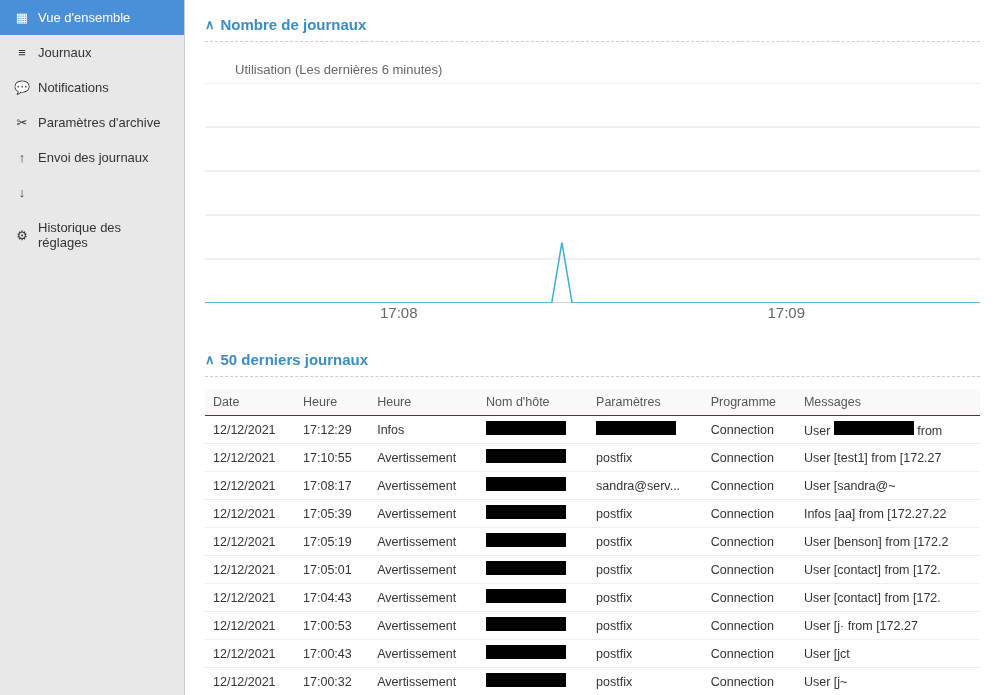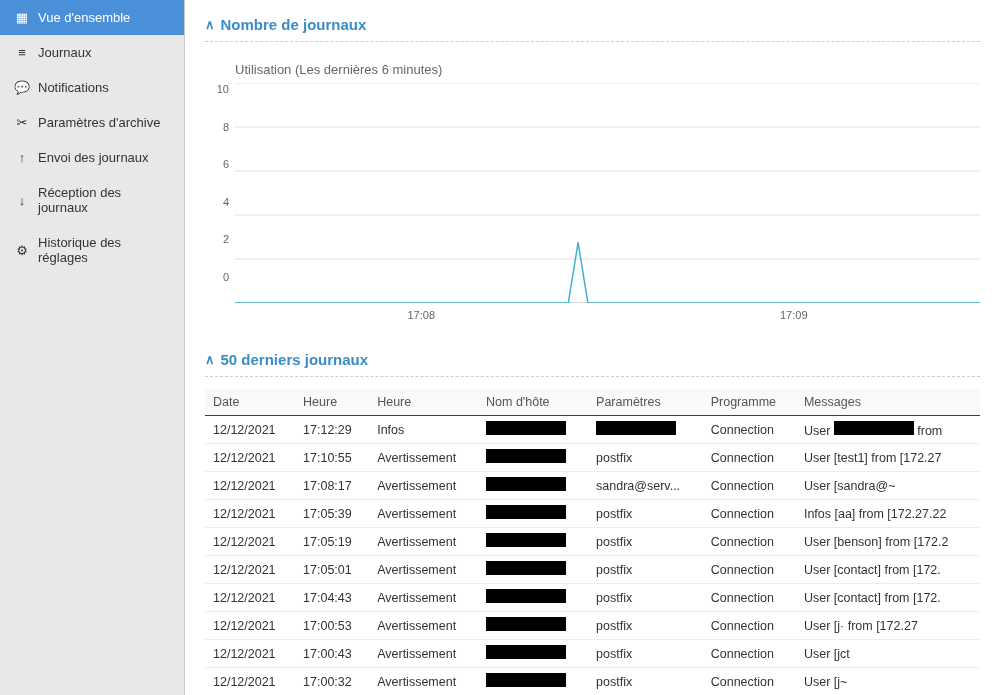--- a/index.html
+++ b/index.html
@@ -115,62 +115,53 @@
     <div class="sidebar-item">
       <span class="sidebar-icon">✂</span>
       <span>Paramètres d'archive</span>
     </div>
     <div class="sidebar-item">
       <span class="sidebar-icon">↑</span>
       <span>Envoi des journaux</span>
     </div>
     <div class="sidebar-item">
       <span class="sidebar-icon">↓</span>
-      <span>Réception des journaux</span>
     </div>
     <div class="sidebar-item">
       <span class="sidebar-icon">⚙</span>
       <span>Historique des réglages</span>
     </div>
   </nav>
 
 <main class="main">
 
   <div class="section">
     <div class="section-header">
       <span class="chevron">∧</span>
       <span>Nombre de journaux</span>
     </div>
     <div class="chart-container">
       <div class="chart-label">Utilisation (Les dernières 6 minutes)</div>
       <div style="display:flex; height:220px;">
 
-        <div style="width:30px; display:flex; flex-direction:column; justify-content:space-between; padding-bottom:20px; padding-top:0; text-align:right; padding-right:6px; font-size:11px; color:#666;">
-          <span>10</span>
-          <span>8</span>
-          <span>6</span>
-          <span>4</span>
-          <span>2</span>
-          <span>0</span>
-        </div>
 
         <div style="flex:1; position:relative;">
           <svg width="100%" height="100%" viewBox="0 0 760 200" preserveAspectRatio="none" style="display:block;">
 
             <line x1="0" y1="0" x2="760" y2="0" stroke="#e0e0e0" stroke-width="1"></line>
             <line x1="0" y1="40" x2="760" y2="40" stroke="#e0e0e0" stroke-width="1"></line>
             <line x1="0" y1="80" x2="760" y2="80" stroke="#e0e0e0" stroke-width="1"></line>
             <line x1="0" y1="120" x2="760" y2="120" stroke="#e0e0e0" stroke-width="1"></line>
             <line x1="0" y1="160" x2="760" y2="160" stroke="#e0e0e0" stroke-width="1"></line>
             <line x1="0" y1="200" x2="760" y2="200" stroke="#aaa" stroke-width="1"></line>
 
             <polyline points="0,200 300,200 320,200 340,200 350,145 360,200 380,200 760,200" fill="none" stroke="#40b0d0" stroke-width="1.5"></polyline>
           </svg>
 
-          <div style="display:flex; justify-content:space-around; padding-top:2px; font-size:11px; color:#666; position:absolute; bottom:-18px; left:0; right:0;">
+          <div style="display:flex; justify-content:space-around; padding-top:2px; font-size:15px; color:#666; position:absolute; bottom:-18px; left:0; right:0;">
             <span>17:08</span>
             <span>17:09</span>
           </div>
         </div>
       </div>
     </div>
   </div>
 
   <div class="section" style="margin-top:40px;">
     <div class="section-header">

